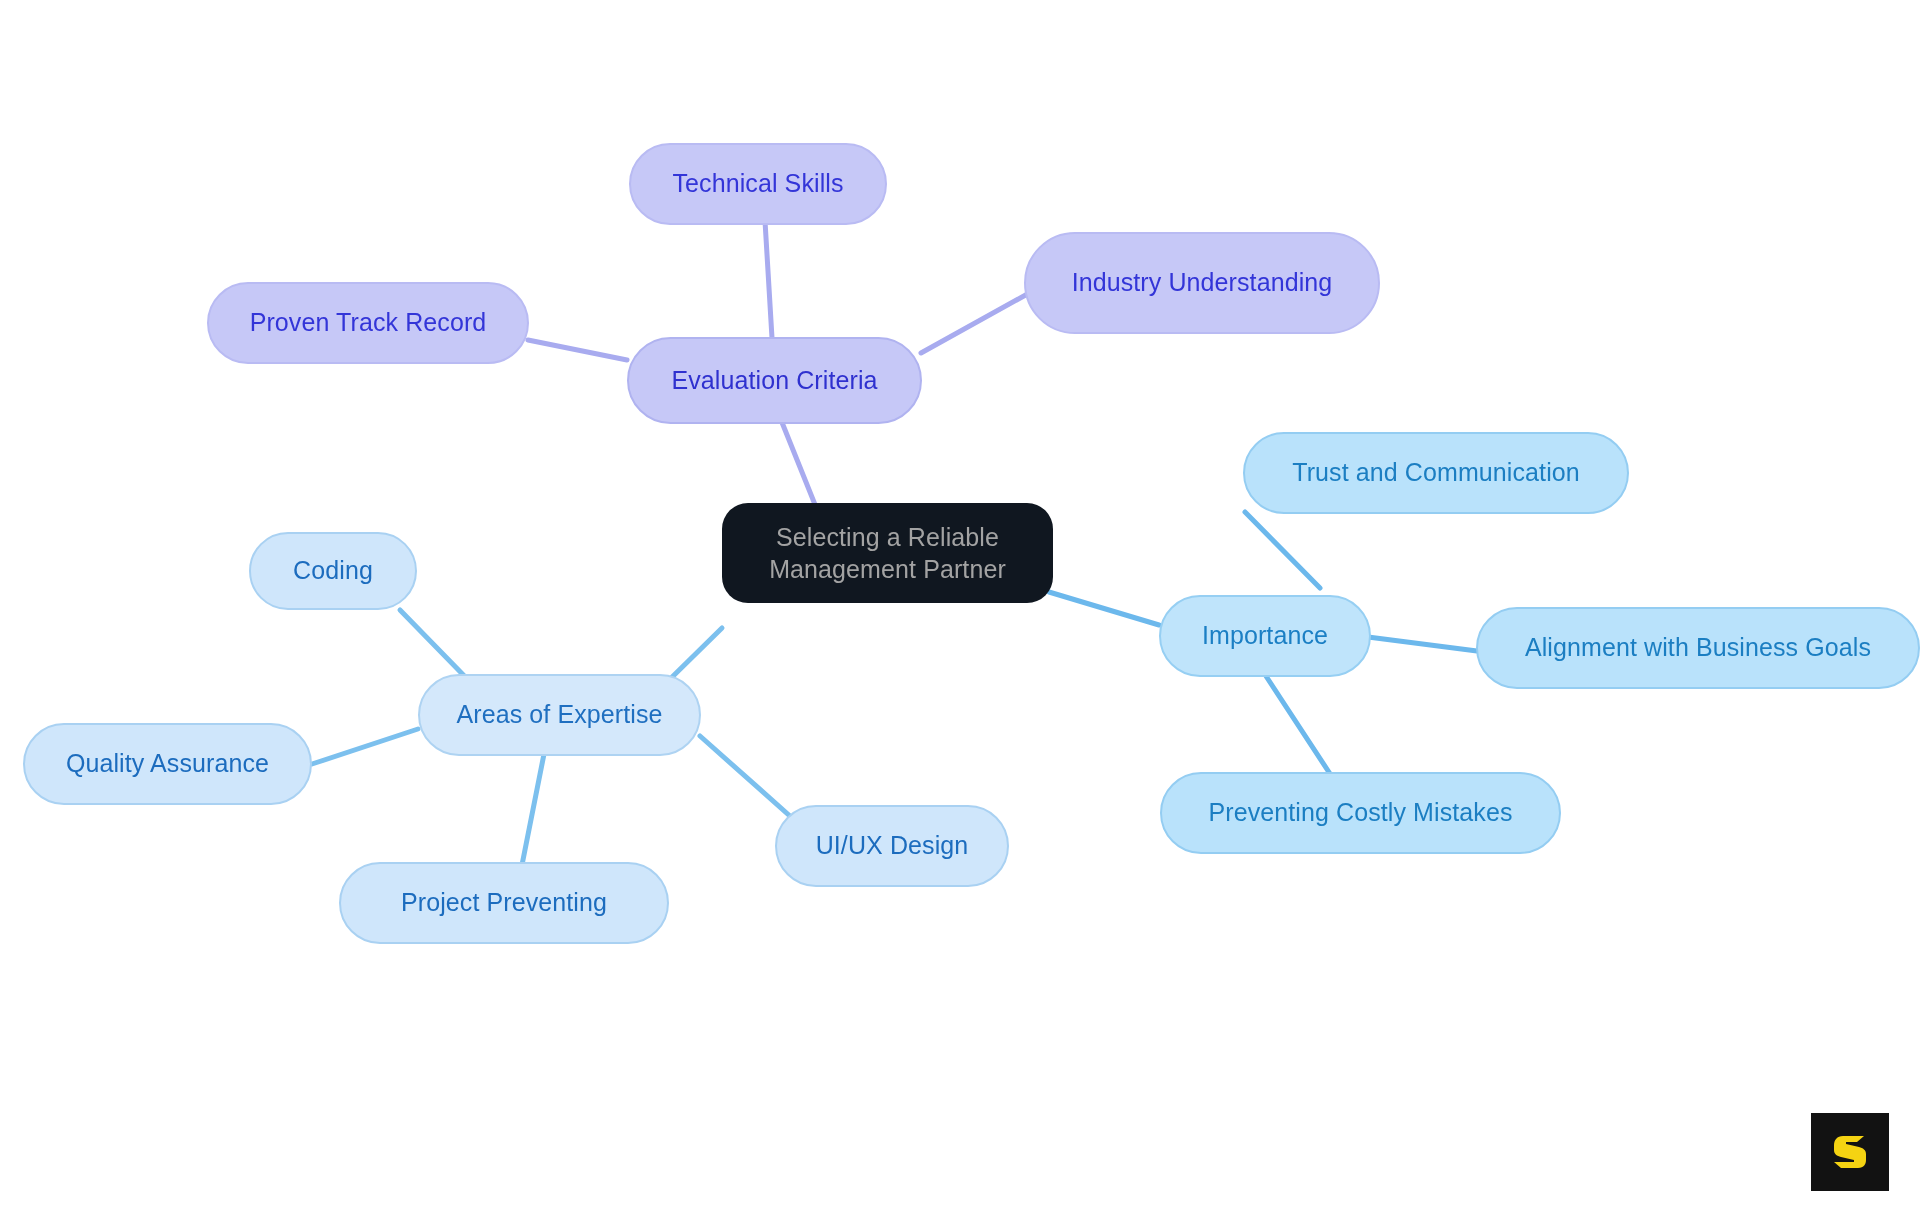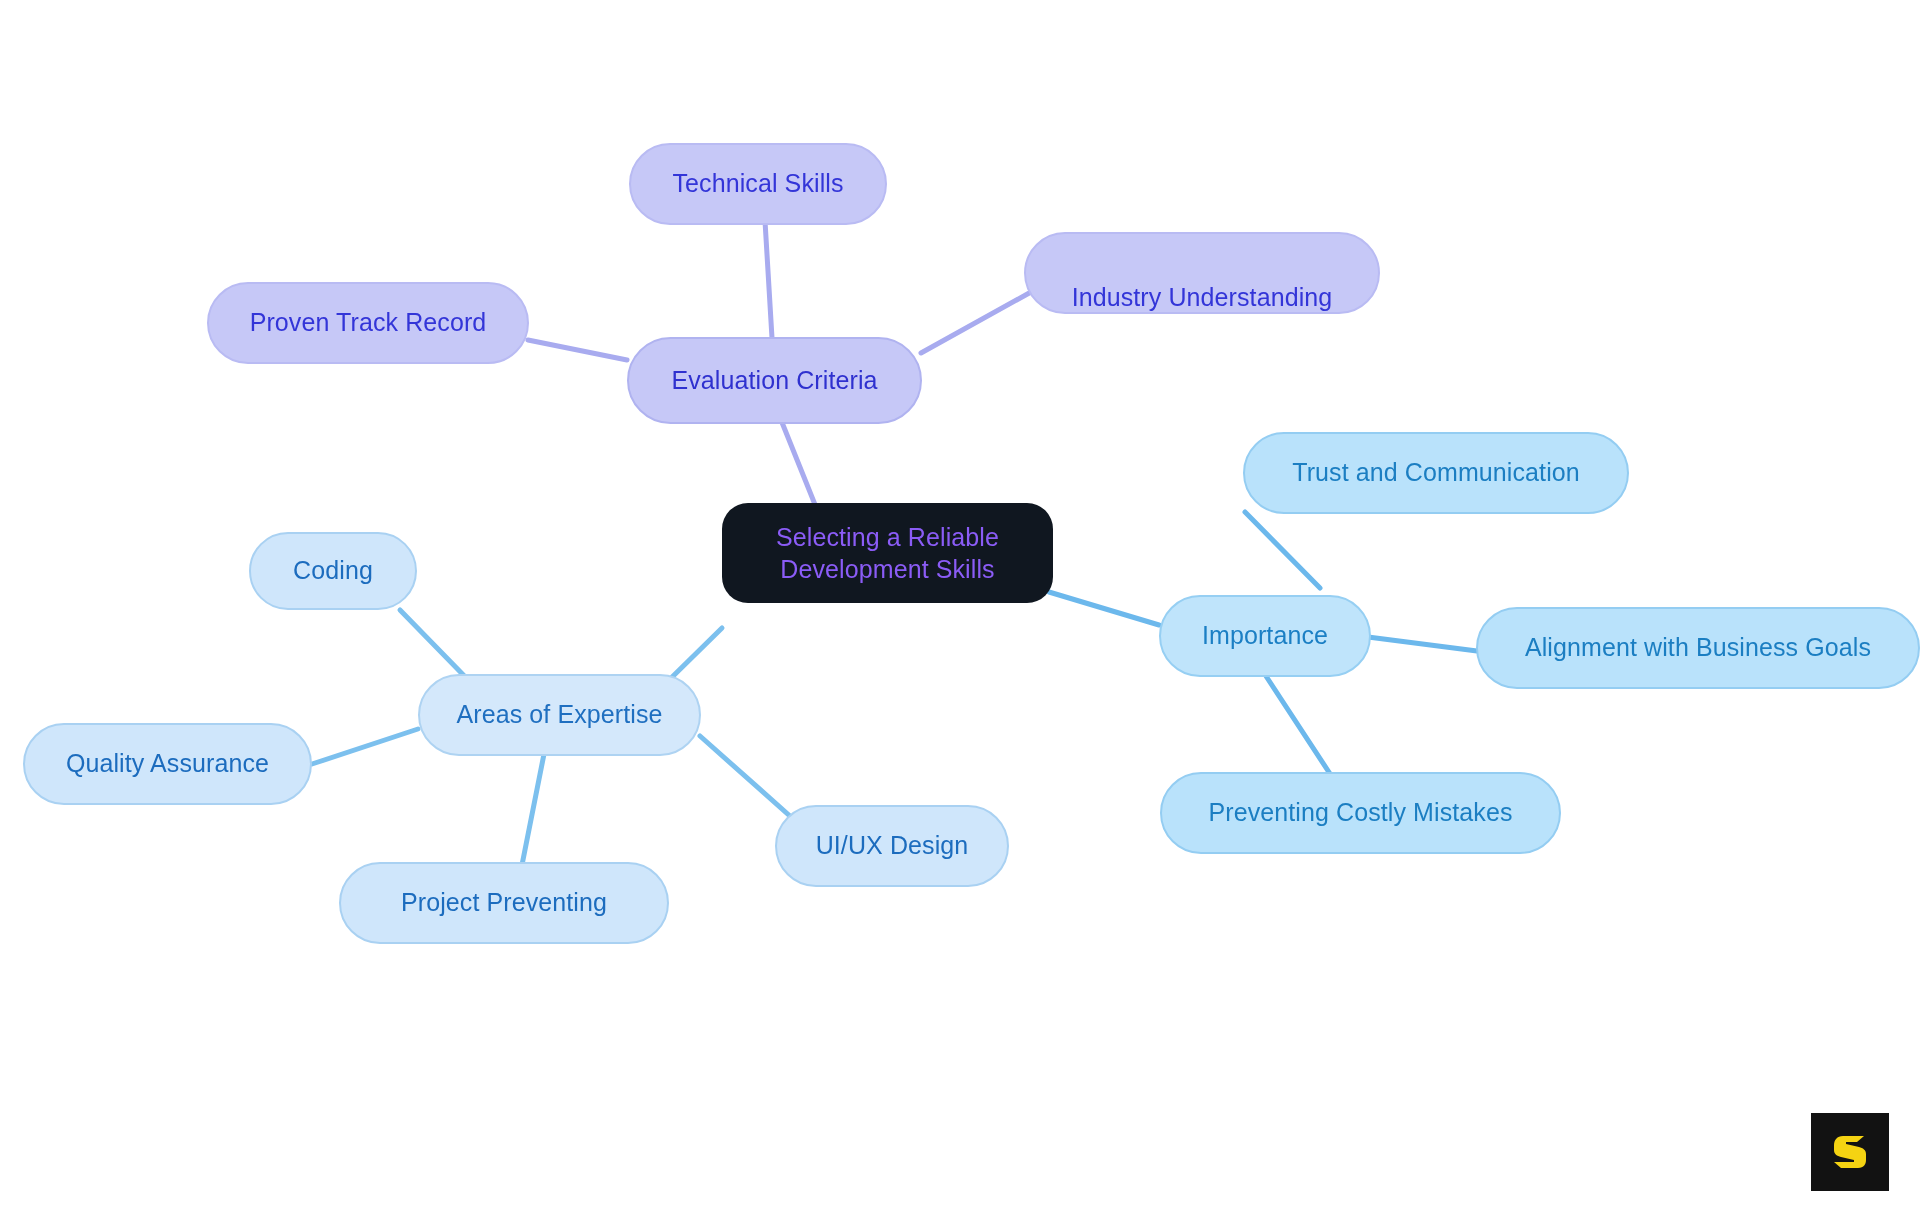--- a/index.html
+++ b/index.html
@@ -51,21 +51,21 @@
     text-align: center;
     border-radius: 999px;
     white-space: nowrap;
     line-height: 1.18;
     letter-spacing: 0.1px;
   }
 
   
   .node--root {
     background: #101720;
-    color: #8b5cf6;
+    color: #a3a3a3;
     border-radius: 26px;
     font-size: 25px;
     white-space: normal;
     padding: 0 26px;
     line-height: 1.28;
     text-align: center;
   }
 
   
   .node--purple {
@@ -155,33 +155,33 @@
     <path d="M 546 744 L 520 875" stroke="#7cc0ee" stroke-width="5" fill="none" stroke-linecap="round"></path>
 
     <path d="M 700 736 L 800 825" stroke="#7cc0ee" stroke-width="5" fill="none" stroke-linecap="round"></path>
   </svg>
 
   <div id="node-layer">
 
     <div class="node node--root" style="left:722px; top:503px; width:331px; height:100px;">
       <span>
         <span>Selecting a Reliable</span><br>
-        <span>Development Skills</span>
+        <span>Management Partner</span>
       </span>
     </div>
 
     <div class="node node--purple" style="left:627px; top:337px; width:295px; height:87px;align-items:center;">
       <span>Evaluation Criteria</span>
     </div>
 
     <div class="node node--purple-leaf" style="left:629px; top:143px; width:258px; height:82px;">
       <span>Technical Skills</span>
     </div>
 
-    <div class="node node--purple-leaf" style="left:1024px; top:232px; width:356px; height:82px;align-items:flex-end;">
+    <div class="node node--purple-leaf" style="left:1024px; top:232px; width:356px; height:102px;">
       <span>Industry Understanding</span>
     </div>
 
     <div class="node node--blue" style="left:1159px; top:595px; width:212px; height:82px;">
       <span>Importance</span>
     </div>
 
     <div class="node node--purple-leaf" style="left:207px; top:282px; width:322px; height:82px;">
       <span>Proven Track Record</span>
     </div>

